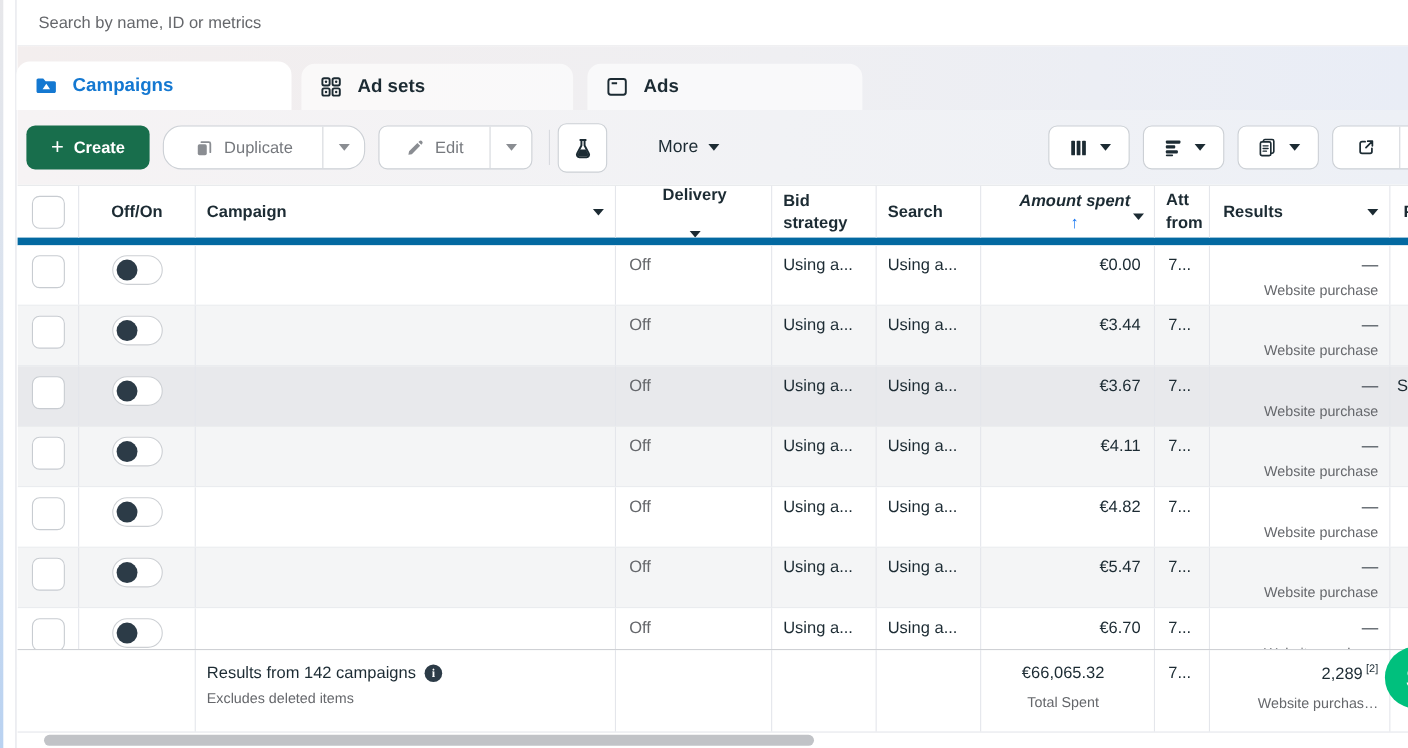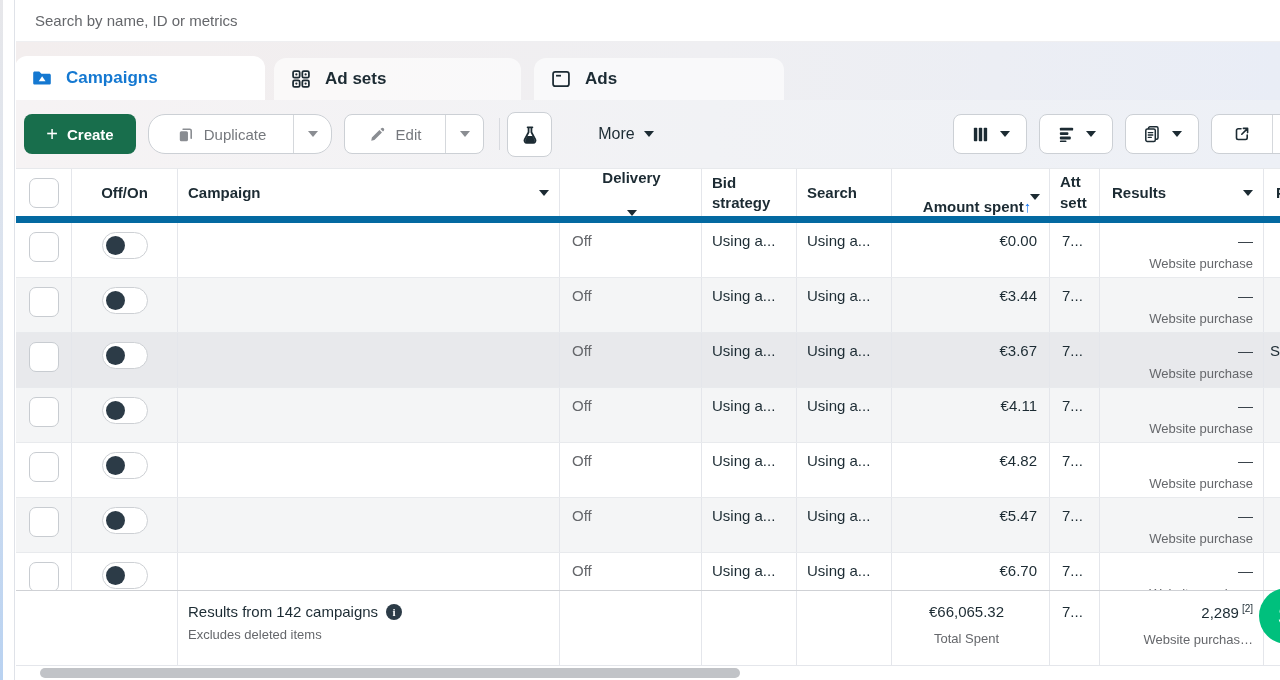--- a/index.html
+++ b/index.html
@@ -55,21 +55,21 @@
   .c-check { width:56px; }  .c-toggle { width:106px; }  .c-campaign { width:382px; }
   .c-delivery { width:142px;flex-direction:column; }  .c-bid { width:95px; }  .c-budget { width:95px; }
   .c-amount { width:158px; }  .c-att { width:50px; }  .c-results { width:164px; }
   .c-last { flex:1; border-right:none; }
   .hcell { display:flex; align-items:center; }
   .h-check { justify-content:center; }
   .h-toggle { justify-content:center; }
   .h-campaign { justify-content:space-between; padding:0 10px 0 10px; }
   .h-delivery { justify-content:space-between; padding:0 10px 0 12px; }
   .h-bid, .h-budget { padding-left:10px; line-height:1.3; }
-  .h-amount { position:relative; padding-left:13px; align-items:flex-end; flex-direction:row; justify-content:center; line-height:1.3; }
+  .h-amount { position:relative; padding-left:13px; align-items:center; flex-direction:column; justify-content:center; line-height:1.3;font-style:italic; }
   .h-amount .up-arrow { color:#1877f2; font-weight:bold; font-size:15px; }
   .h-amount .caret { position:absolute; right:9px; top:25px; }
   .h-att { flex-direction:column; align-items:flex-start; justify-content:center; padding-left:10px; line-height:1.35; white-space:nowrap; }
   .h-results { justify-content:space-between; padding:0 10px 0 12px; }
   .h-last { padding-left:12px; }
 
   .tbody { position:relative; overflow:hidden; height:calc(100% - 56px); }
   .row { display:flex; height:55px; border-bottom:1px solid #e8eaed; background:#fff; }
   .row.stripe { background:#f4f5f6; }
   .row.hl { background:#e8e9ec; }
@@ -276,21 +276,21 @@
     <div class="cell hcell h-budget c-budget">
       <span>Search</span>
     </div>
     <div class="cell hcell h-amount c-amount">
       <span>Amount spent</span>
       <span class="up-arrow">↑</span>
       <span class="caret"></span>
     </div>
     <div class="cell hcell h-att c-att">
       <span>Att</span>
-      <span>sett</span>
+      <span>from</span>
     </div>
     <div class="cell hcell h-results c-results">
       <span>Results</span>
       <span class="caret"></span>
     </div>
     <div class="cell hcell h-last c-last">
       <span>P</span>
     </div>
   </div>
 

